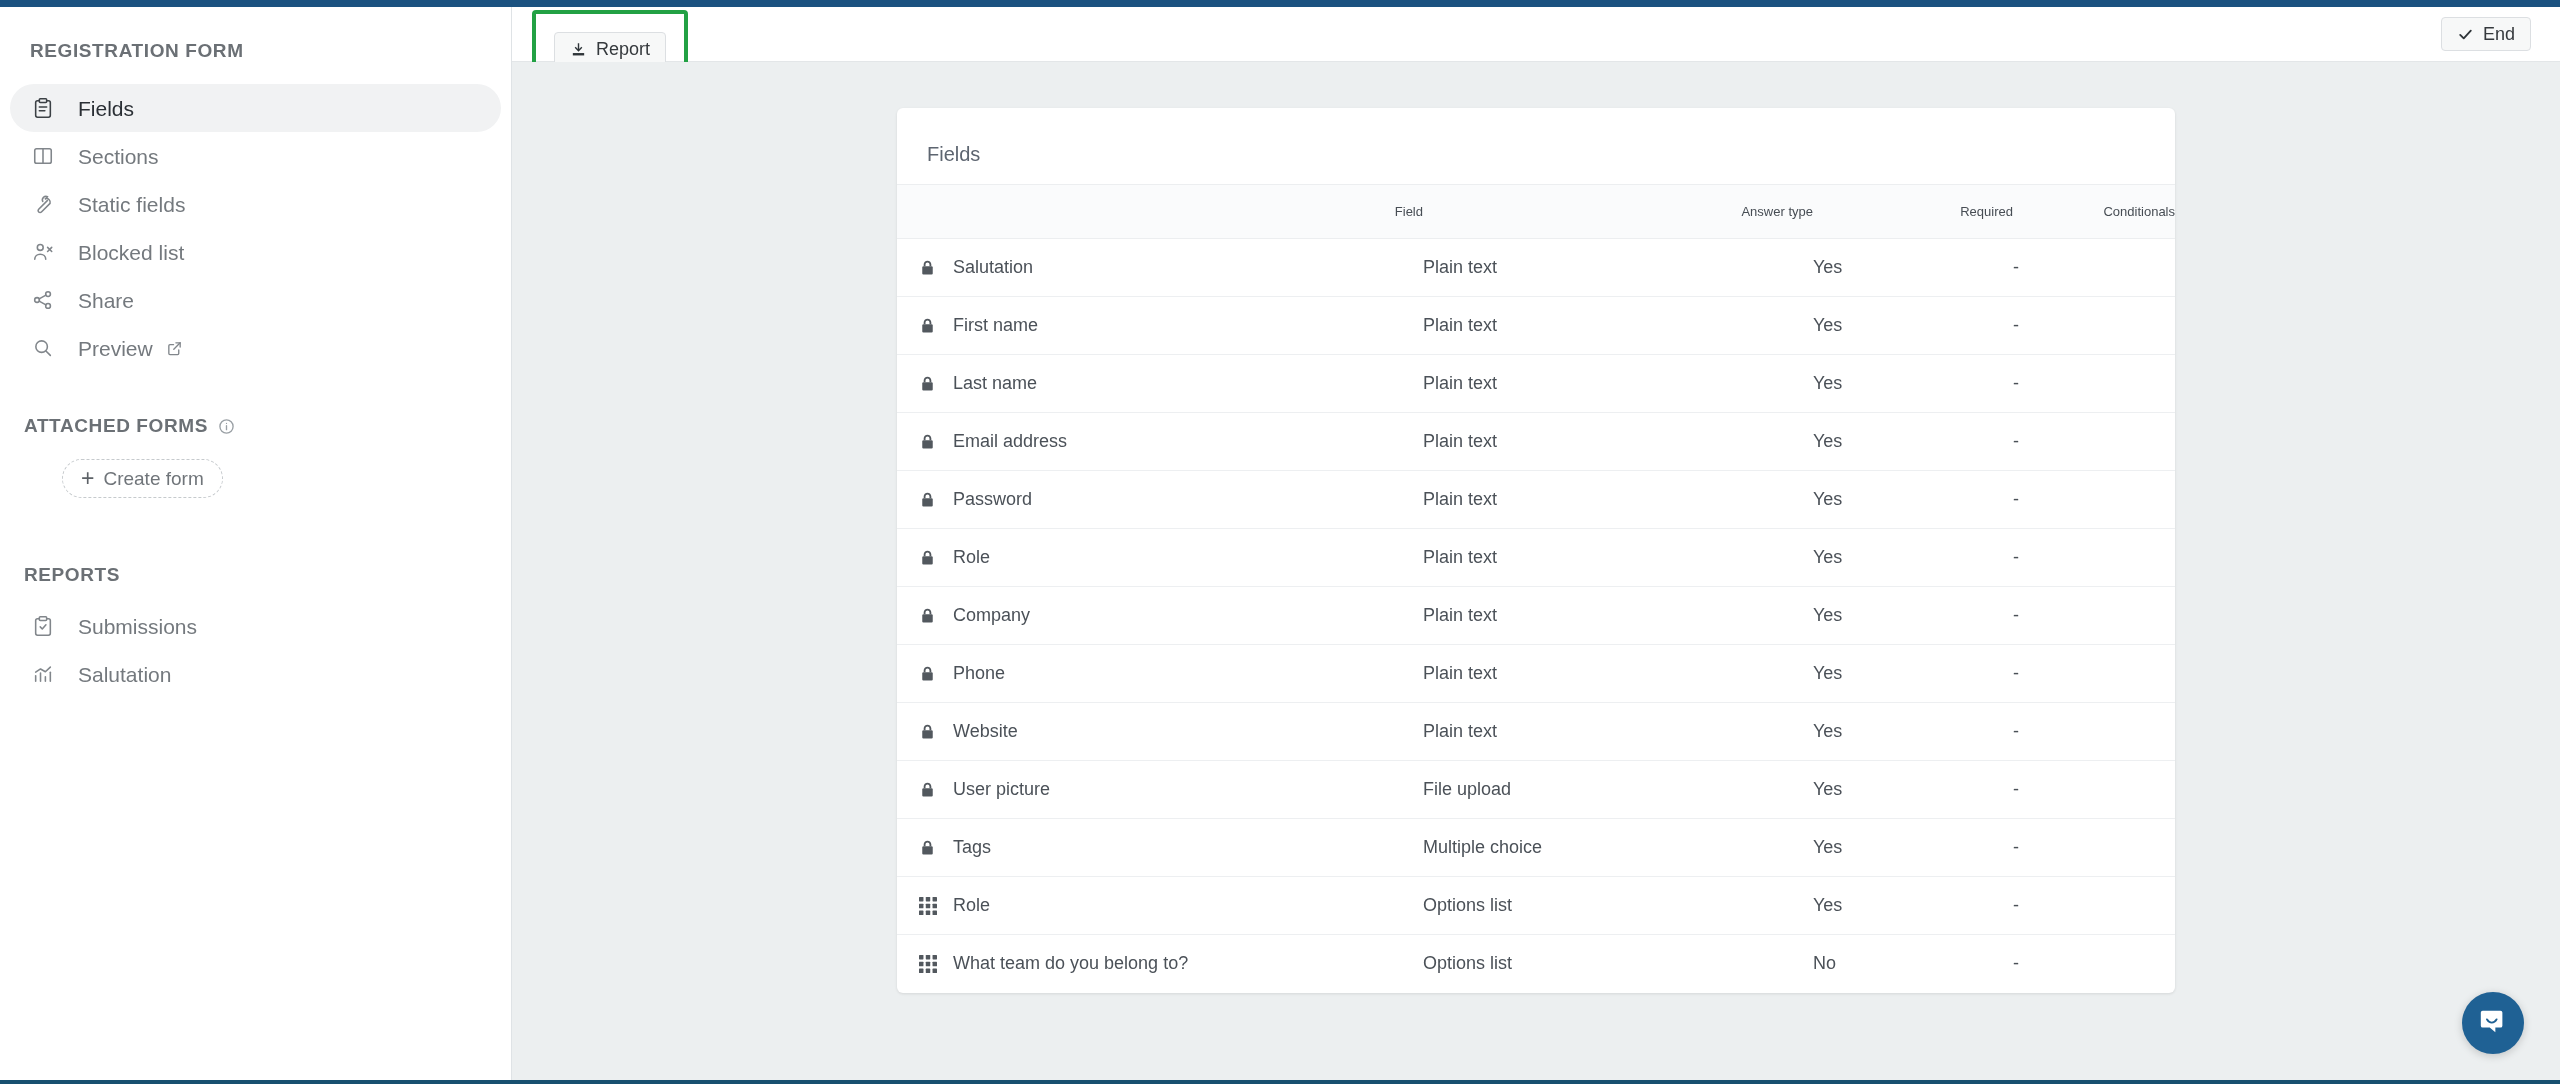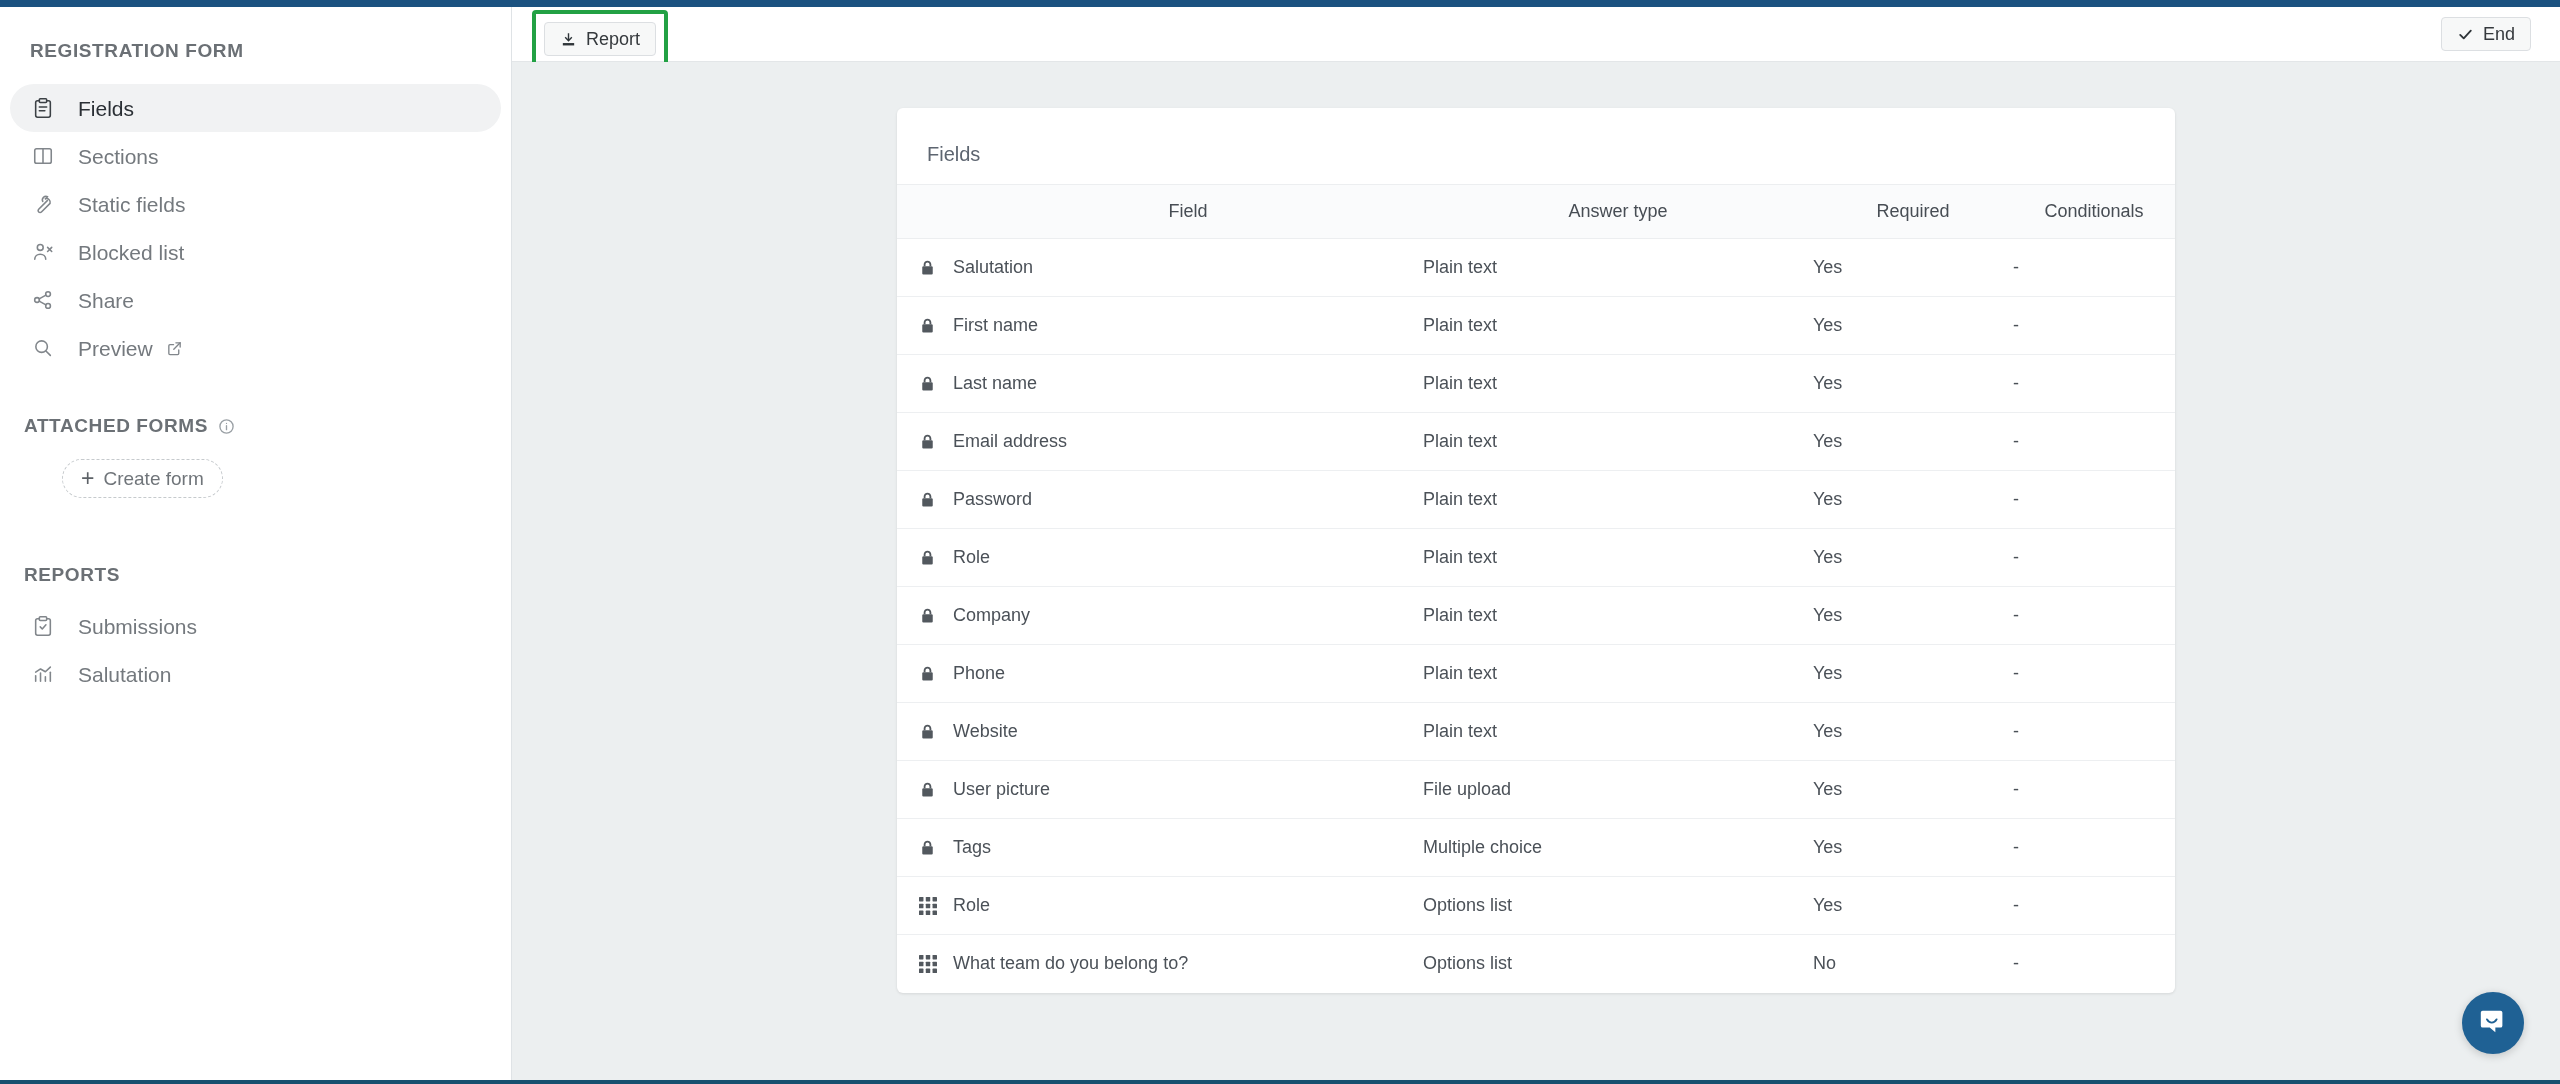--- a/index.html
+++ b/index.html
@@ -68,21 +68,21 @@
   
   .header {
     position: absolute; top: 7px; left: 512px;
     width: 2048px; height: 55px;
     background: #ffffff;
     border-bottom: 1px solid #e3e6e8;
   }
   .report-highlight {
     position: absolute; left: 20px; top: 3px;
     border: 4px solid #22a144; border-radius: 4px;
-    padding: 8px;
+    padding: 18px;
   }
   .btn {
     display: inline-flex; align-items: center; justify-content: center;
     height: 34px; padding: 0 15px;
     background: #f7f8f8; border: 1px solid #dcdfe2; border-radius: 4px;
     font-size: 18px; color: #35393d; cursor: pointer;
     font-family: "Liberation Sans", sans-serif;
   }
   .btn .bi { margin-right: 9px; display: flex; align-items: center; }
   .end-btn-wrap { position: absolute; right: 29px; top: 10px; }
@@ -99,21 +99,21 @@
     width: 1278px;
     background: #ffffff;
     border-radius: 6px;
     box-shadow: 0 1px 3px rgba(0,0,0,.10);
   }
   .card-title {
     font-size: 20px; color: #5d6570; padding: 35px 0 0 30px; height: 76px;
   }
   table { width: 100%; border-collapse: collapse; table-layout: fixed; }
   th {
-    text-align: center; font-size: 18px; font-weight: 400; color: #474d54;
+    text-align: right; font-size: 13px; font-weight: 400; color: #474d54;
     background: #fafbfc; height: 54px;
     border-top: 1px solid #eceef0; border-bottom: 1px solid #eceef0;
     padding: 0;
   }
   td {
     font-size: 18px; color: #4b5158; height: 58px;
     border-bottom: 1px solid #edeff1; padding: 0;
     vertical-align: middle;
   }
   tbody tr:last-child td { border-bottom: none; }

